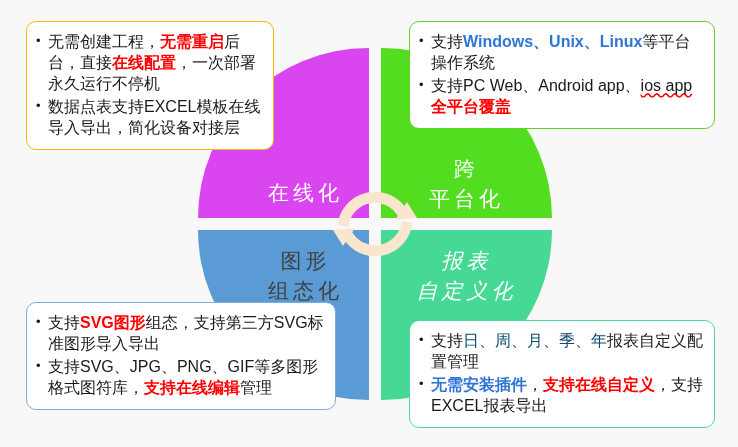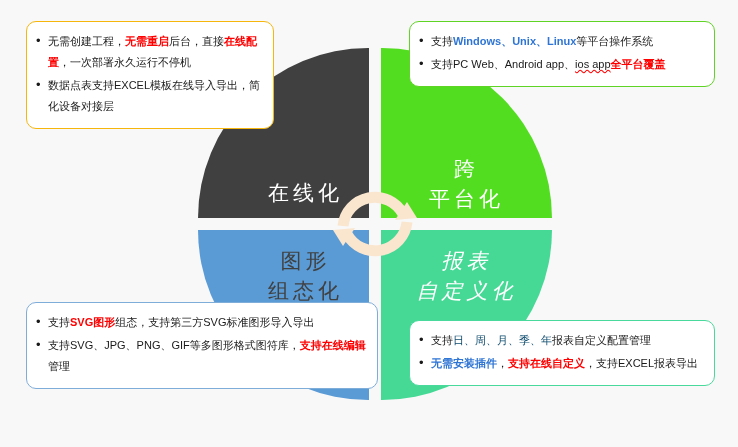--- a/index.html
+++ b/index.html
@@ -90,21 +90,21 @@
   }
   .box ul {
     list-style: none;
     margin: 0;
     padding: 0;
   }
   .box li {
     position: relative;
     padding-left: 13px;
     margin: 0 0 2px 0;
-    font-size: 11px;
+    font-size: 16px;
     line-height: 21px;
     color: #1a1a1a;
     letter-spacing: 0px;
   }
   .box li:before {
     content: "\2022";
     position: absolute;
     left: 1px;
     top: -1px;
     font-size: 13px;
@@ -115,31 +115,31 @@
   .bl { color: #0c4a6e; }
   .k { color: #1a1a1a; font-weight: normal; }
   .sp {
     text-decoration: underline wavy #ff0000;
     text-decoration-skip-ink: none;
     margin-top: 42px;
   }
 
   #box-tl { left: 26px;  top: 21px;  width: 248px; border-color: #f6b60c; }
   #box-tr { left: 409px; top: 21px;  width: 306px; border-color: #5fd424; }
-  #box-bl { left: 26px;  top: 302px; width: 352px; border-color: #7fadd9; }
+  #box-bl { left: 26px;  top: 302px; width: 310px; border-color: #7fadd9; }
   #box-br { left: 409px; top: 320px; width: 306px; border-color: #49d99c; }
 </style>
 </head>
 <body>
 
 <div id="canvas">
 
   <div id="wheel">
 
-    <div class="quad" id="q-tl" style="background: #404040;">
+    <div class="quad" id="q-tl" style="background: #d946ef;">
       <div class="lbl" style="color: rgb(255, 255, 255);">在线化</div>
     </div>
 
     <div class="quad" id="q-tr" style="background: rgb(82, 221, 32);">
       <div class="lbl" style="color: rgb(255, 255, 255);">跨
 平台化</div>
     </div>
 
     <div class="quad" id="q-bl" style="background: rgb(91, 155, 213);">
       <div class="lbl" style="color: #404040;">图形

